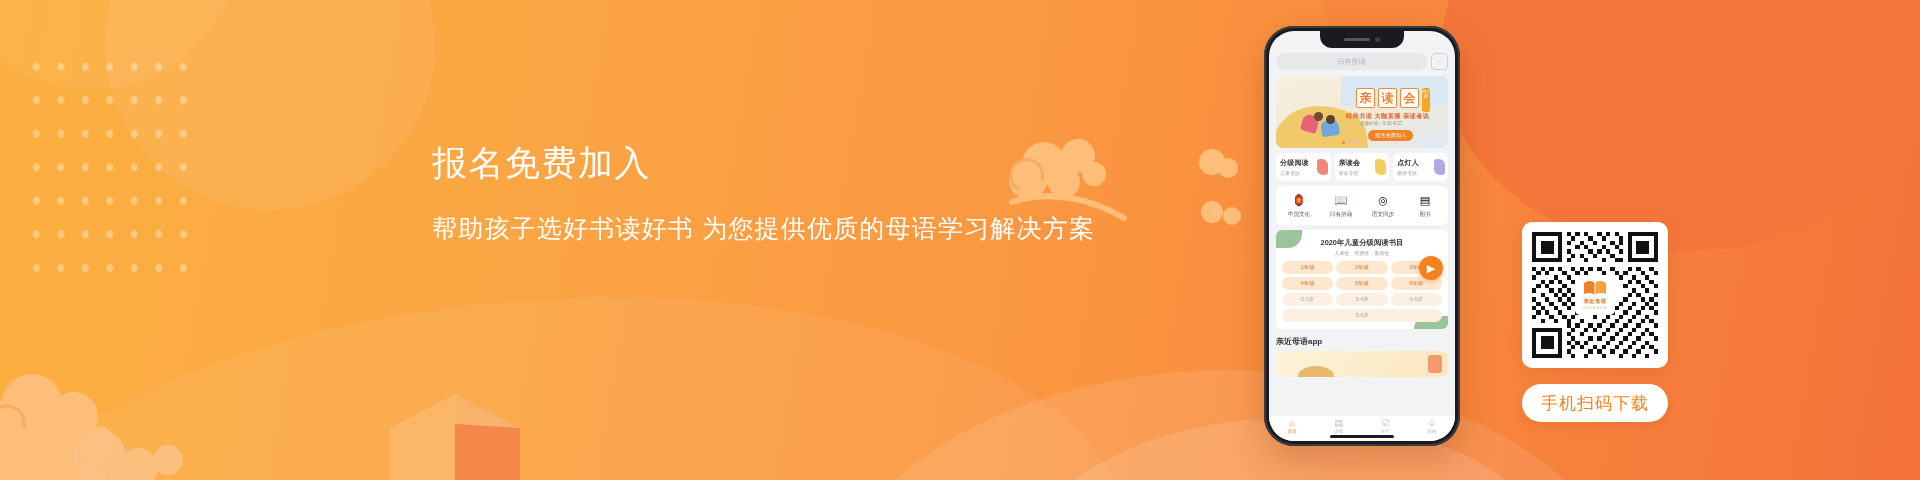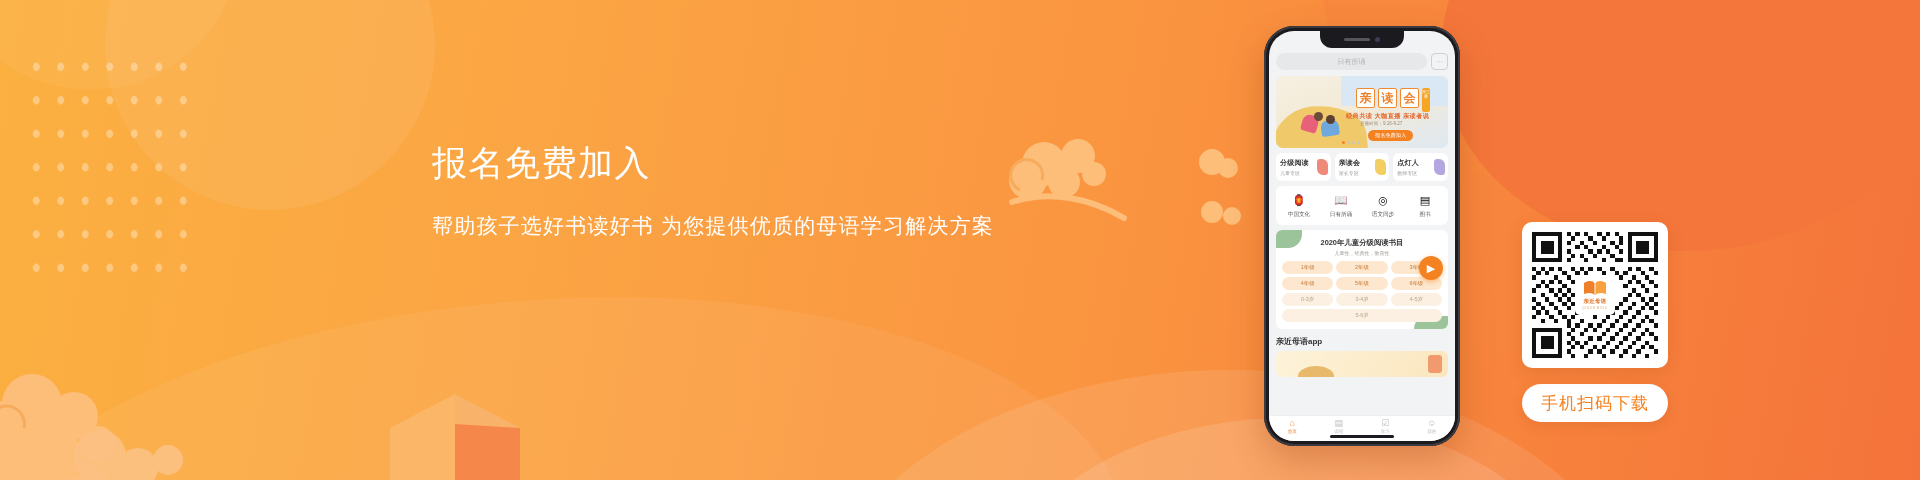--- a/index.html
+++ b/index.html
@@ -77,21 +77,21 @@
     font-size:72px;line-height:1.06;font-weight:700;
     letter-spacing:6px;margin:0;
     text-shadow:0 2px 6px rgba(180,80,20,.16);
     white-space:nowrap;
   }
   .subhead{
     margin:48px 0 0 0;font-size:35px;font-weight:400;
     letter-spacing:1.5px;line-height:1.1;
   }
   .tagline{
-    margin:30px 0 0 0;font-size:21px;font-weight:400;
+    margin:30px 0 0 0;font-size:25px;font-weight:400;
     letter-spacing:1.2px;line-height:1.25;white-space:nowrap;
   }
 
   
   .phone{
     position:absolute;left:1264px;top:26px;
     width:196px;height:420px;
     background:#1b1b1f;
     border-radius:30px;
     box-shadow:0 14px 34px rgba(150,60,10,.30), 0 0 0 2px #3a3a40 inset;

